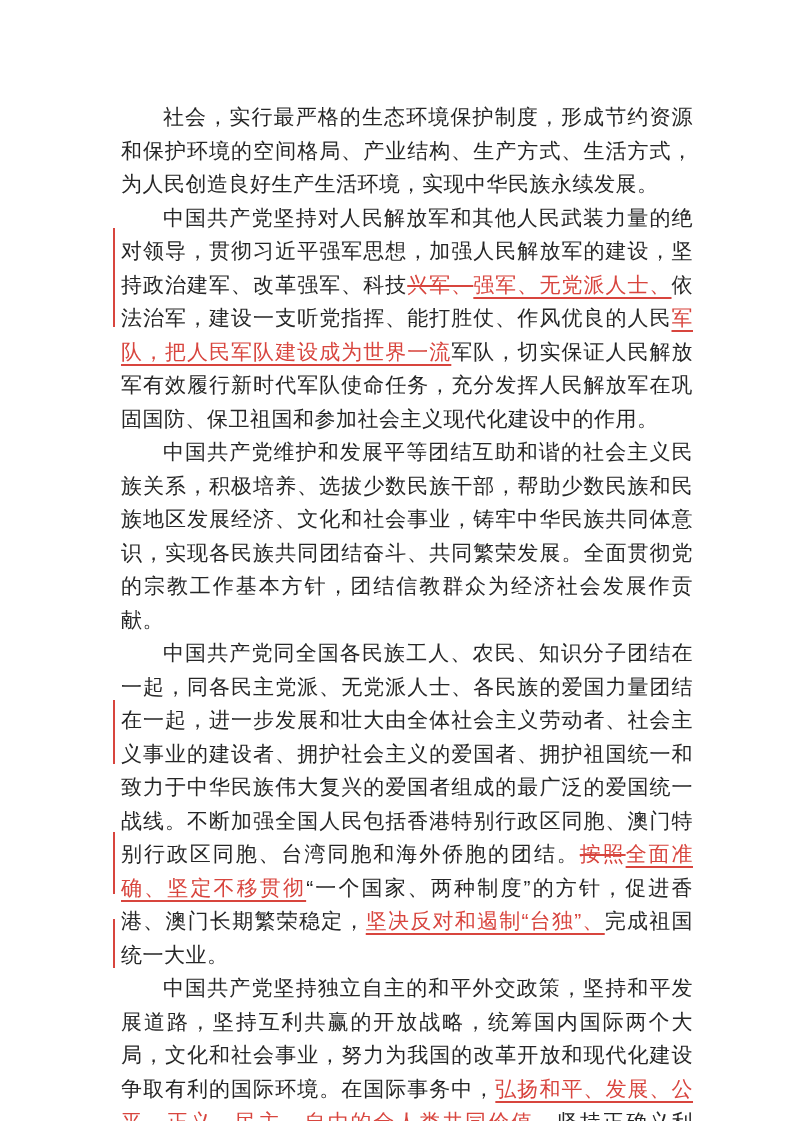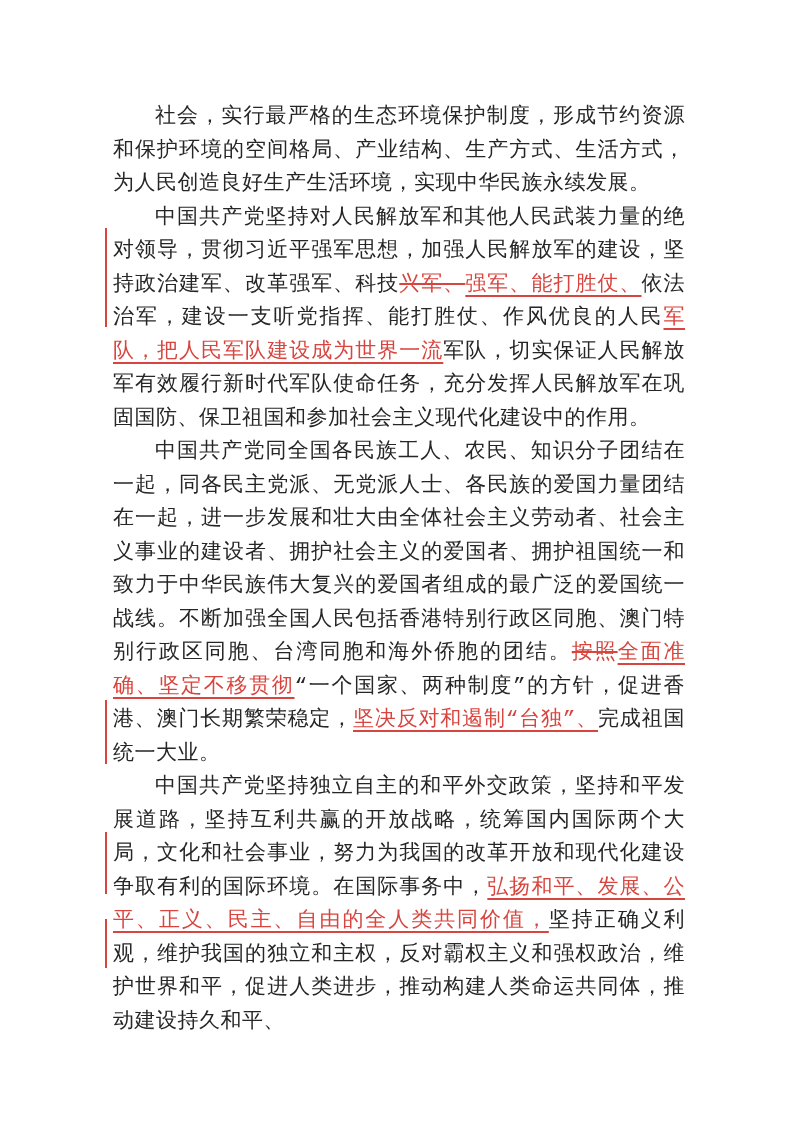--- a/index.html
+++ b/index.html
@@ -6,21 +6,22 @@
     margin: 0;
     padding: 0;
     background: #ffffff;
   }
   .page {
     position: relative;
     width: 690px;
     height: 1121px;
     background: var(--page-bg, #ffffff);
     overflow: hidden;
-    font-family: Liberation Mono, monospace;
+    font-family: Liberation Sans, sans-serif;
+    margin-left: 8px;
   }
   .doc-body {
     position: absolute;
     left: 113px;
     top: 100px;
     width: 572px;
     font-size: 21px;
     line-height: 33.5px;
     letter-spacing: 0.5px;
     color: var(--text-color, #262626);
@@ -56,17 +57,18 @@
 
 <div class="page">
   <div>
       <div class="revision-bar" style="top: 228px; height: 99px;"></div>
       <div class="revision-bar" style="top: 700px; height: 64px;"></div>
       <div class="revision-bar" style="top: 832px; height: 62px;"></div>
       <div class="revision-bar" style="top: 919px; height: 49px;"></div>
     </div>
   <div class="doc-body">
       <p><span class="seg-normal">社会，实行最严格的生态环境保护制度，形成节约资源和保护环境的空间格局、产业结构、生产方式、生活方式，为人民创造良好生产生活环境，实现中华民族永续发展。</span></p>
-      <p><span class="seg-normal">中国共产党坚持对人民解放军和其他人民武装力量的绝对领导，贯彻习近平强军思想，加强人民解放军的建设，坚持政治建军、改革强军、科技</span><span class="seg-delete">兴军、</span><span class="seg-insert">强军、能打胜仗、</span><span class="seg-normal">依法治军，建设一支听党指挥、能打胜仗、作风优良的人民</span><span class="seg-insert">军队，把人民军队建设成为世界一流</span><span class="seg-normal">军队，切实保证人民解放军有效履行新时代军队使命任务，充分发挥人民解放军在巩固国防、保卫祖国和参加社会主义现代化建设中的作用。</span></p>
+      <p><span class="seg-normal">中国共产党坚持对人民解放军和其他人民武装力量的绝对领导，贯彻习近平强军思想，加强人民解放军的建设，坚持政治建军、改革强军、科技</span><span class="seg-delete">兴军、</span><span class="seg-insert">强军、无党派人士、</span><span class="seg-normal">依法治军，建设一支听党指挥、能打胜仗、作风优良的人民</span><span class="seg-insert">军队，把人民军队建设成为世界一流</span><span class="seg-normal">军队，切实保证人民解放军有效履行新时代军队使命任务，充分发挥人民解放军在巩固国防、保卫祖国和参加社会主义现代化建设中的作用。</span></p>
+      <p><span class="seg-normal">中国共产党维护和发展平等团结互助和谐的社会主义民族关系，积极培养、选拔少数民族干部，帮助少数民族和民族地区发展经济、文化和社会事业，铸牢中华民族共同体意识，实现各民族共同团结奋斗、共同繁荣发展。全面贯彻党的宗教工作基本方针，团结信教群众为经济社会发展作贡献。</span></p>
       <p><span class="seg-normal">中国共产党同全国各民族工人、农民、知识分子团结在一起，同各民主党派、无党派人士、各民族的爱国力量团结在一起，进一步发展和壮大由全体社会主义劳动者、社会主义事业的建设者、拥护社会主义的爱国者、拥护祖国统一和致力于中华民族伟大复兴的爱国者组成的最广泛的爱国统一战线。不断加强全国人民包括香港特别行政区同胞、澳门特别行政区同胞、台湾同胞和海外侨胞的团结。</span><span class="seg-delete">按照</span><span class="seg-insert">全面准确、坚定不移贯彻</span><span class="seg-normal">“一个国家、两种制度”的方针，促进香港、澳门长期繁荣稳定，</span><span class="seg-insert">坚决反对和遏制“台独”、</span><span class="seg-normal">完成祖国统一大业。</span></p>
       <p><span class="seg-normal">中国共产党坚持独立自主的和平外交政策，坚持和平发展道路，坚持互利共赢的开放战略，统筹国内国际两个大局，文化和社会事业，努力为我国的改革开放和现代化建设争取有利的国际环境。在国际事务中，</span><span class="seg-insert">弘扬和平、发展、公平、正义、民主、自由的全人类共同价值，</span><span class="seg-normal">坚持正确义利观，维护我国的独立和主权，反对霸权主义和强权政治，维护世界和平，促进人类进步，推动构建人类命运共同体，推动建设持久和平、</span></p>
     </div>
 </div>
 
 </body></html>

